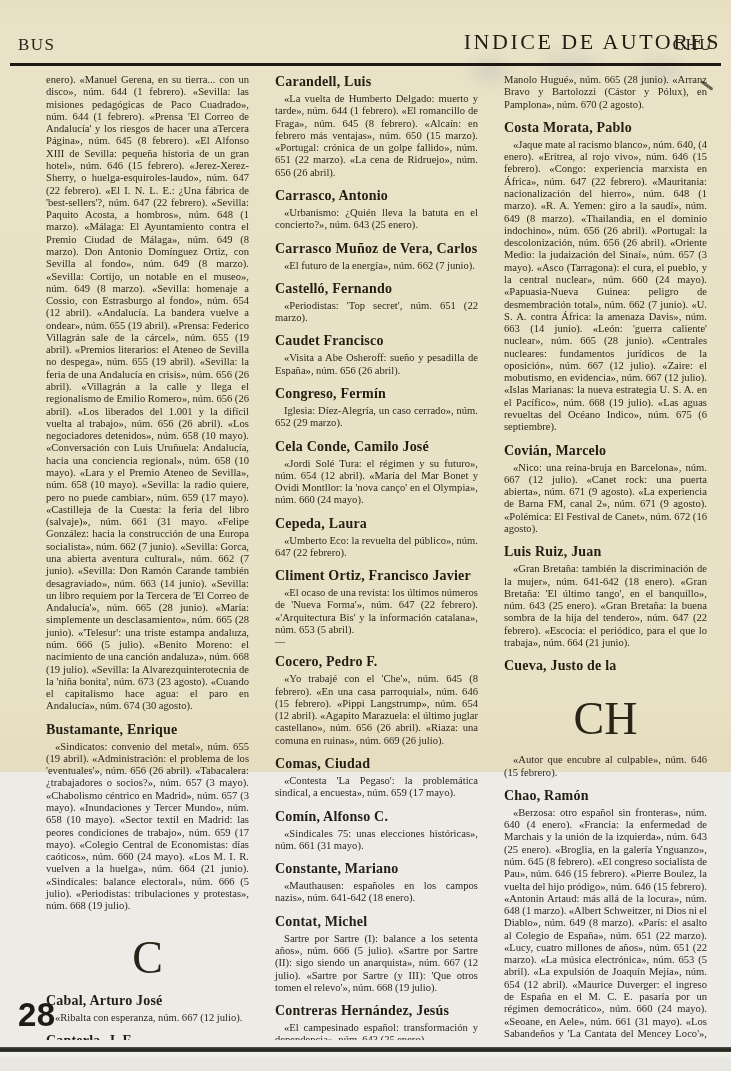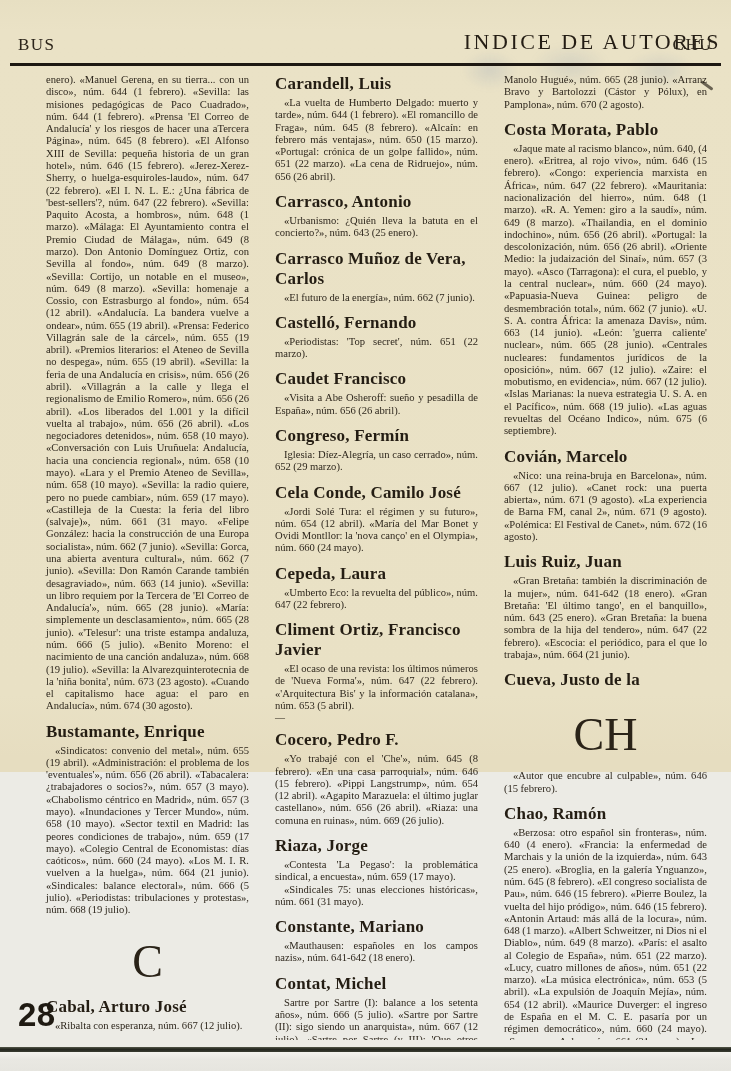--- a/index.html
+++ b/index.html
@@ -49,21 +49,21 @@
     display:flex;gap:26px;overflow:hidden;margin-left:28px;
   }
   .col{flex:1 1 0;min-width:0;}
   .col > :first-child{margin-top:0;}
   .entry{
     margin:0;font-size:10.6px;line-height:1.16;text-align:justify;
     hyphens:auto;-webkit-hyphens:auto;word-spacing:-0.2px;color:#2e271d;
   }
   .entry.indent{text-indent:9px;}
   .author{
-    margin:9px 0 3px;font-size:17px;font-weight:bold;color:#241d13;
+    margin:9px 0 3px;font-size:14px;font-weight:bold;color:#241d13;
     letter-spacing:.2px;
   }
   .letter{
     margin:22px 0 12px;text-align:center;font-size:46px;line-height:1;
     color:#2a2318;font-weight:400;
   }
   .dash{margin:3px 0 1px;font-size:10px;line-height:6px;color:#2e271d;}
   
   .page-number{
     position:absolute;left:18px;top:996px;
@@ -120,22 +120,23 @@
         <p class="entry indent">Iglesia: Díez-Alegría, un caso cerrado», núm. 652 (29 marzo).</p>
         <h3 class="author">Cela Conde, Camilo José</h3>
         <p class="entry indent">«Jordi Solé Tura: el régimen y su futuro», núm. 654 (12 abril). «María del Mar Bonet y Ovidi Montllor: la 'nova canço' en el Olympia», núm. 660 (24 mayo).</p>
         <h3 class="author">Cepeda, Laura</h3>
         <p class="entry indent">«Umberto Eco: la revuelta del público», núm. 647 (22 febrero).</p>
         <h3 class="author">Climent Ortiz, Francisco Javier</h3>
         <p class="entry indent">«El ocaso de una revista: los últimos números de 'Nueva Forma'», núm. 647 (22 febrero). «'Arquitectura Bis' y la información catalana», núm. 653 (5 abril).</p>
         <div class="dash">—</div>
         <h3 class="author">Cocero, Pedro F.</h3>
         <p class="entry indent">«Yo trabajé con el 'Che'», núm. 645 (8 febrero). «En una casa parroquial», núm. 646 (15 febrero). «Pippi Langstrump», núm. 654 (12 abril). «Agapito Marazuela: el último juglar castellano», núm. 656 (26 abril). «Riaza: una comuna en ruinas», núm. 669 (26 julio).</p>
-        <h3 class="author">Riaza, Jorge</h3>
+        <h3 class="author">Comas, Ciudad</h3>
         <p class="entry indent">«Contesta 'La Pegaso': la problemática sindical, a encuesta», núm. 659 (17 mayo).</p>
+        <h3 class="author">Comín, Alfonso C.</h3>
         <p class="entry indent">«Sindicales 75: unas elecciones históricas», núm. 661 (31 mayo).</p>
         <h3 class="author">Constante, Mariano</h3>
         <p class="entry indent">«Mauthausen: españoles en los campos nazis», núm. 641-642 (18 enero).</p>
         <h3 class="author">Contat, Michel</h3>
         <p class="entry indent">Sartre por Sartre (I): balance a los setenta años», núm. 666 (5 julio). «Sartre por Sartre (II): sigo siendo un anarquista», núm. 667 (12 julio). «Sartre por Sartre (y III): 'Que otros tomen el relevo'», núm. 668 (19 julio).</p>
         <h3 class="author">Contreras Hernández, Jesús</h3>
         <p class="entry indent">«El campesinado español: transformación y dependencia», núm. 643 (25 enero).</p>
         <h3 class="author">Cordero, María Josefa</h3>
         <p class="entry indent">«XII Congreso de Filósofos Jóvenes», núm. 663 (14 junio).</p>
       </div>

